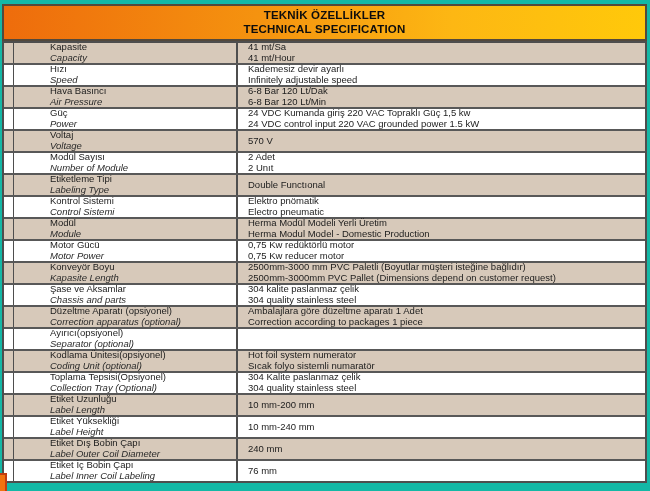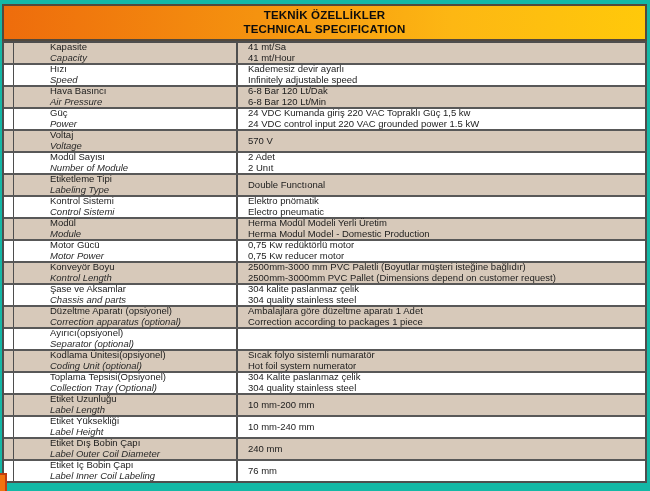--- a/index.html
+++ b/index.html
@@ -166,21 +166,21 @@
     <div class="cell value">
             <div>0,75 Kw redüktörlü motor</div>
             <div>0,75 Kw  reducer motor</div>
           </div>
   </div>
 
   <div class="row">
     <div class="cell strip"></div>
     <div class="cell label">
       <div class="tr">Konveyör Boyu</div>
-      <div class="en">Kontrol  Length</div>
+      <div class="en">Kapasite  Length</div>
     </div>
     <div class="cell value">
             <div>2500mm-3000 mm  PVC Paletli (Boyutlar müşteri isteğine bağlıdır)</div>
             <div>2500mm-3000mm PVC Pallet (Dimensions depend on customer request)</div>
           </div>
   </div>
 
   <div class="row">
     <div class="cell strip"></div>
     <div class="cell label">
@@ -213,22 +213,22 @@
     </div>
   </div>
 
   <div class="row">
     <div class="cell strip"></div>
     <div class="cell label">
       <div class="tr">Kodlama Ünitesi(opsiyonel)</div>
       <div class="en">Coding Unit (optional)</div>
     </div>
     <div class="cell value">
+            <div>Hot foil system  numerator</div>
             <div>Sıcak folyo sistemli numaratör</div>
-            <div>Hot foil system  numerator</div>
           </div>
   </div>
 
   <div class="row">
     <div class="cell strip"></div>
     <div class="cell label">
       <div class="tr">Toplama Tepsisi(Opsiyonel)</div>
       <div class="en">Collection Tray (Optional)</div>
     </div>
     <div class="cell value">

